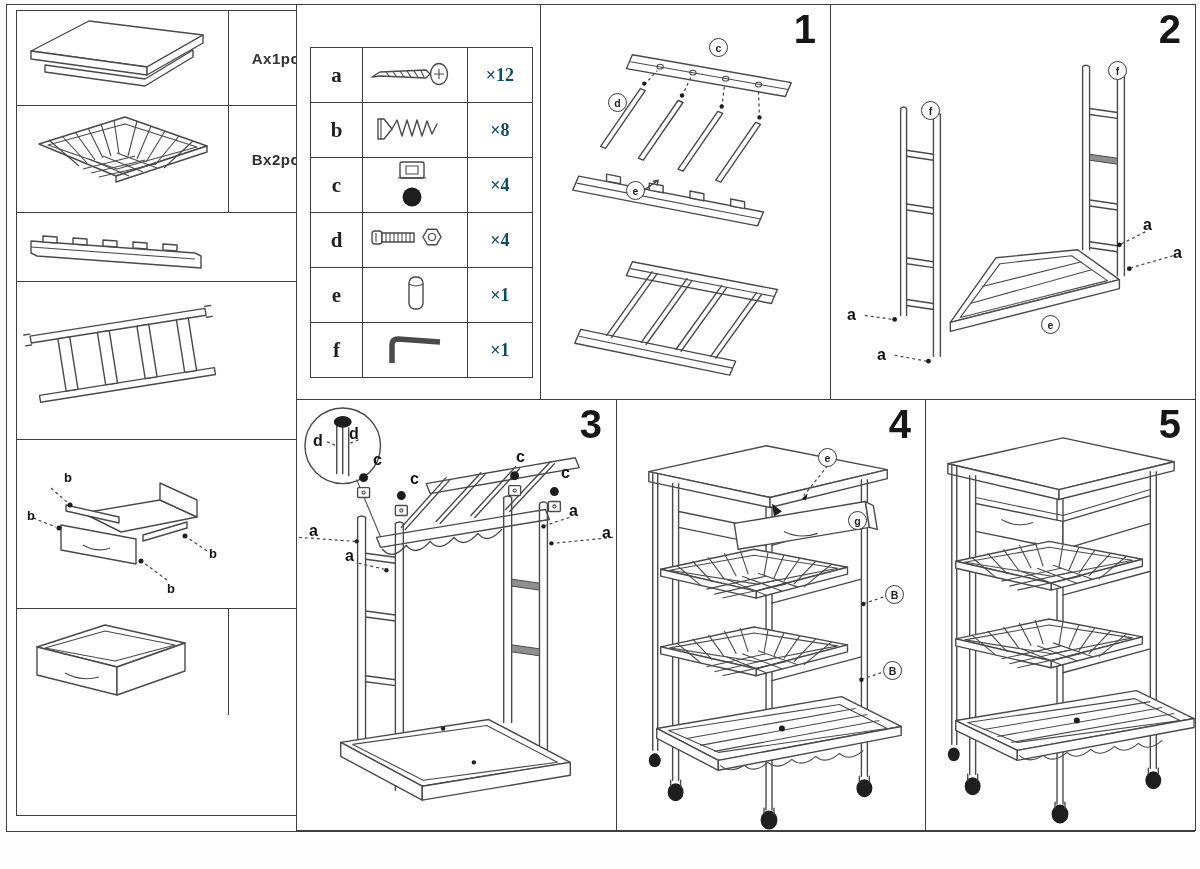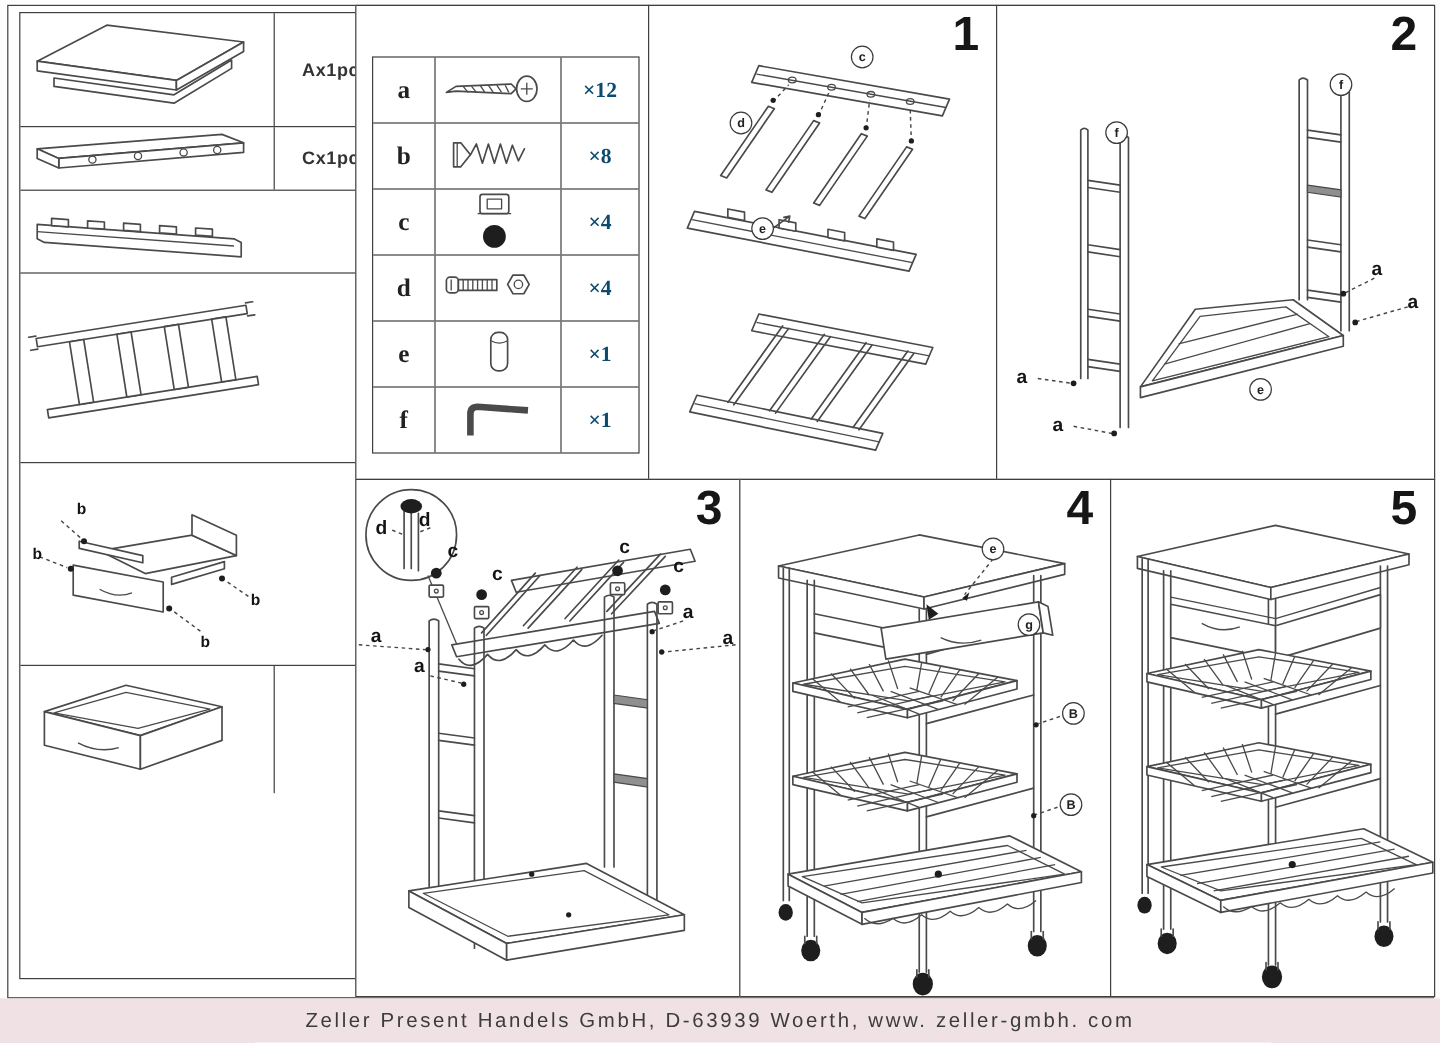--- a/index.html
+++ b/index.html
@@ -84,33 +84,33 @@
     <div class="part-row" style="height:94px">
       <svg class="part-art" viewBox="0 0 211 94" preserveAspectRatio="none">
         <path class="fl" d="M14,40 L72,10 L186,24 L130,56 Z"></path>
         <path class="fl" d="M14,40 L130,56 L130,64 L14,48 Z"></path>
         <path class="fl" d="M130,56 L186,24 L186,32 L130,64 Z"></path>
         <path class="fl" d="M28,54 L128,68 L176,39 L176,46 L128,75 L28,61 Z"></path>
       </svg>
       <span class="part-label">Ax1pc</span>
     </div>
 
-
-    <div class="part-row" style="height:52px">
-      <svg class="part-art" viewBox="0 0 211 52" preserveAspectRatio="none">
-        <path class="fl" d="M14,18 L168,6 L186,13 L32,26 Z"></path>
-        <path class="fl" d="M32,26 L186,13 L186,21 L32,34 Z"></path>
-        <path class="fl" d="M14,18 L32,26 L32,34 L14,26 Z"></path>
-        <ellipse class="th" cx="60" cy="27" rx="3" ry="3"></ellipse>
-        <ellipse class="th" cx="98" cy="24" rx="3" ry="3"></ellipse>
-        <ellipse class="th" cx="136" cy="21" rx="3" ry="3"></ellipse>
-        <ellipse class="th" cx="164" cy="19" rx="3" ry="3"></ellipse>
-      </svg>
-      <span class="part-label">Cx1pc</span>
-    </div>
+    <div class="part-row" style="height:106px">
+      <svg class="part-art" viewBox="0 0 211 106" preserveAspectRatio="none">
+        <path class="fl" d="M22,38 L108,11 L190,40 L99,70 Z"></path>
+        <path class="th" d="M31,39 L108,18 L180,41 L100,63 Z"></path>
+        <path class="fl" d="M99,70 L190,40 L190,46 L99,76 Z"></path>
+        <path class="th" d="M32,34 L62,60 M45,30 L70,57 M58,26 L78,54 M71,22 L86,52 M84,18 L94,50 M97,14 L102,48"></path>
+        <path class="th" d="M120,15 L111,50 M134,20 L120,53 M148,25 L129,56 M162,30 L138,59 M176,35 L147,62"></path>
+        <path class="th" d="M66,63 L118,50 M74,67 L128,54 M82,71 L138,58"></path>
+        <path class="th" d="M72,53 L112,70 M86,50 L126,66 M100,47 L140,62"></path>
+      </svg>
+      <span class="part-label">Bx2pc</span>
+    </div>
+
 
 
     <div class="part-row" style="height:68px">
       <svg class="part-art" viewBox="0 0 211 68" preserveAspectRatio="none">
         <path class="fl" d="M14,28 L178,40 L184,43 L184,55 L20,43 L14,40 Z"></path>
         <path class="th" d="M14,34 L178,46"></path>
         <path class="fl" d="M26,29 l14,1 l0,-6 l-14,-1 z"></path>
         <path class="fl" d="M56,31 l14,1 l0,-6 l-14,-1 z"></path>
         <path class="fl" d="M86,33 l14,1 l0,-6 l-14,-1 z"></path>
         <path class="fl" d="M116,35 l14,1 l0,-6 l-14,-1 z"></path>
@@ -478,16 +478,13 @@
       <ellipse class="blk" cx="47" cy="388" rx="8" ry="9"></ellipse>
         <path class="ln" d="M42,376 L42,382 M52,376 L52,382"></path>
       <ellipse class="blk" cx="135" cy="416" rx="8.5" ry="9.5"></ellipse>
         <path class="ln" d="M130,404 L130,410 M140,404 L140,410"></path>
       <ellipse class="blk" cx="229" cy="382" rx="8" ry="9"></ellipse>
         <path class="ln" d="M224,370 L224,376 M234,370 L234,376"></path>
       <ellipse class="blk" cx="28" cy="356" rx="6" ry="7"></ellipse>
     </svg>
   </div>
 
-  <div class="footer-band">
-    <span class="footer-text">Zeller Present Handels GmbH, D-63939 Woerth, www. zeller-gmbh. com</span>
-  </div>
 </div>
 
 </body></html>

